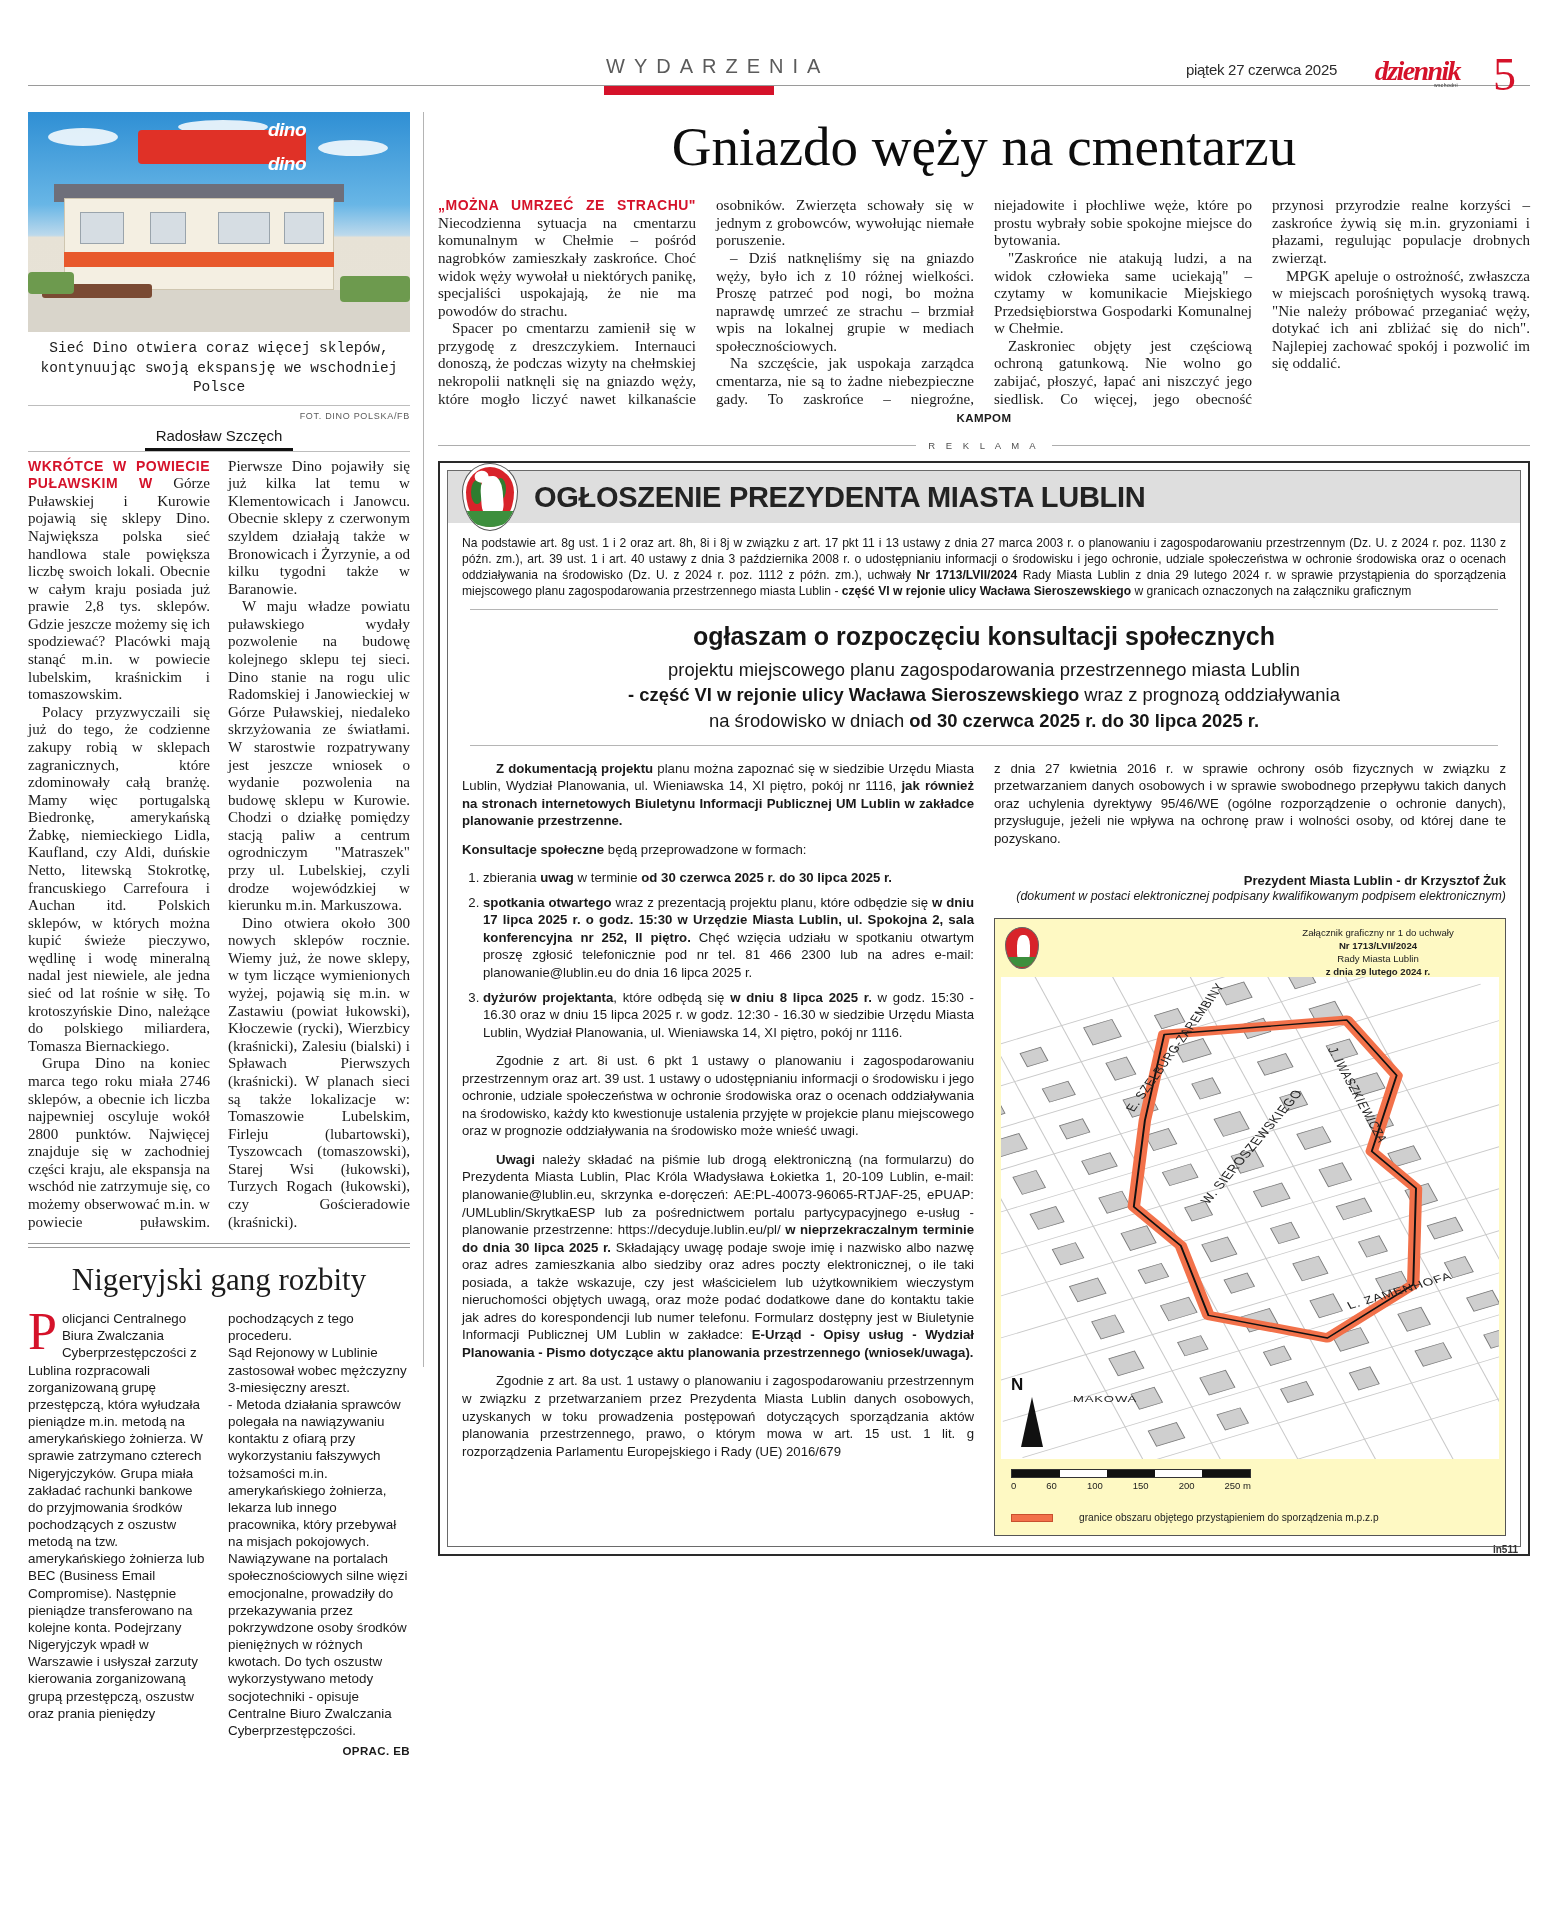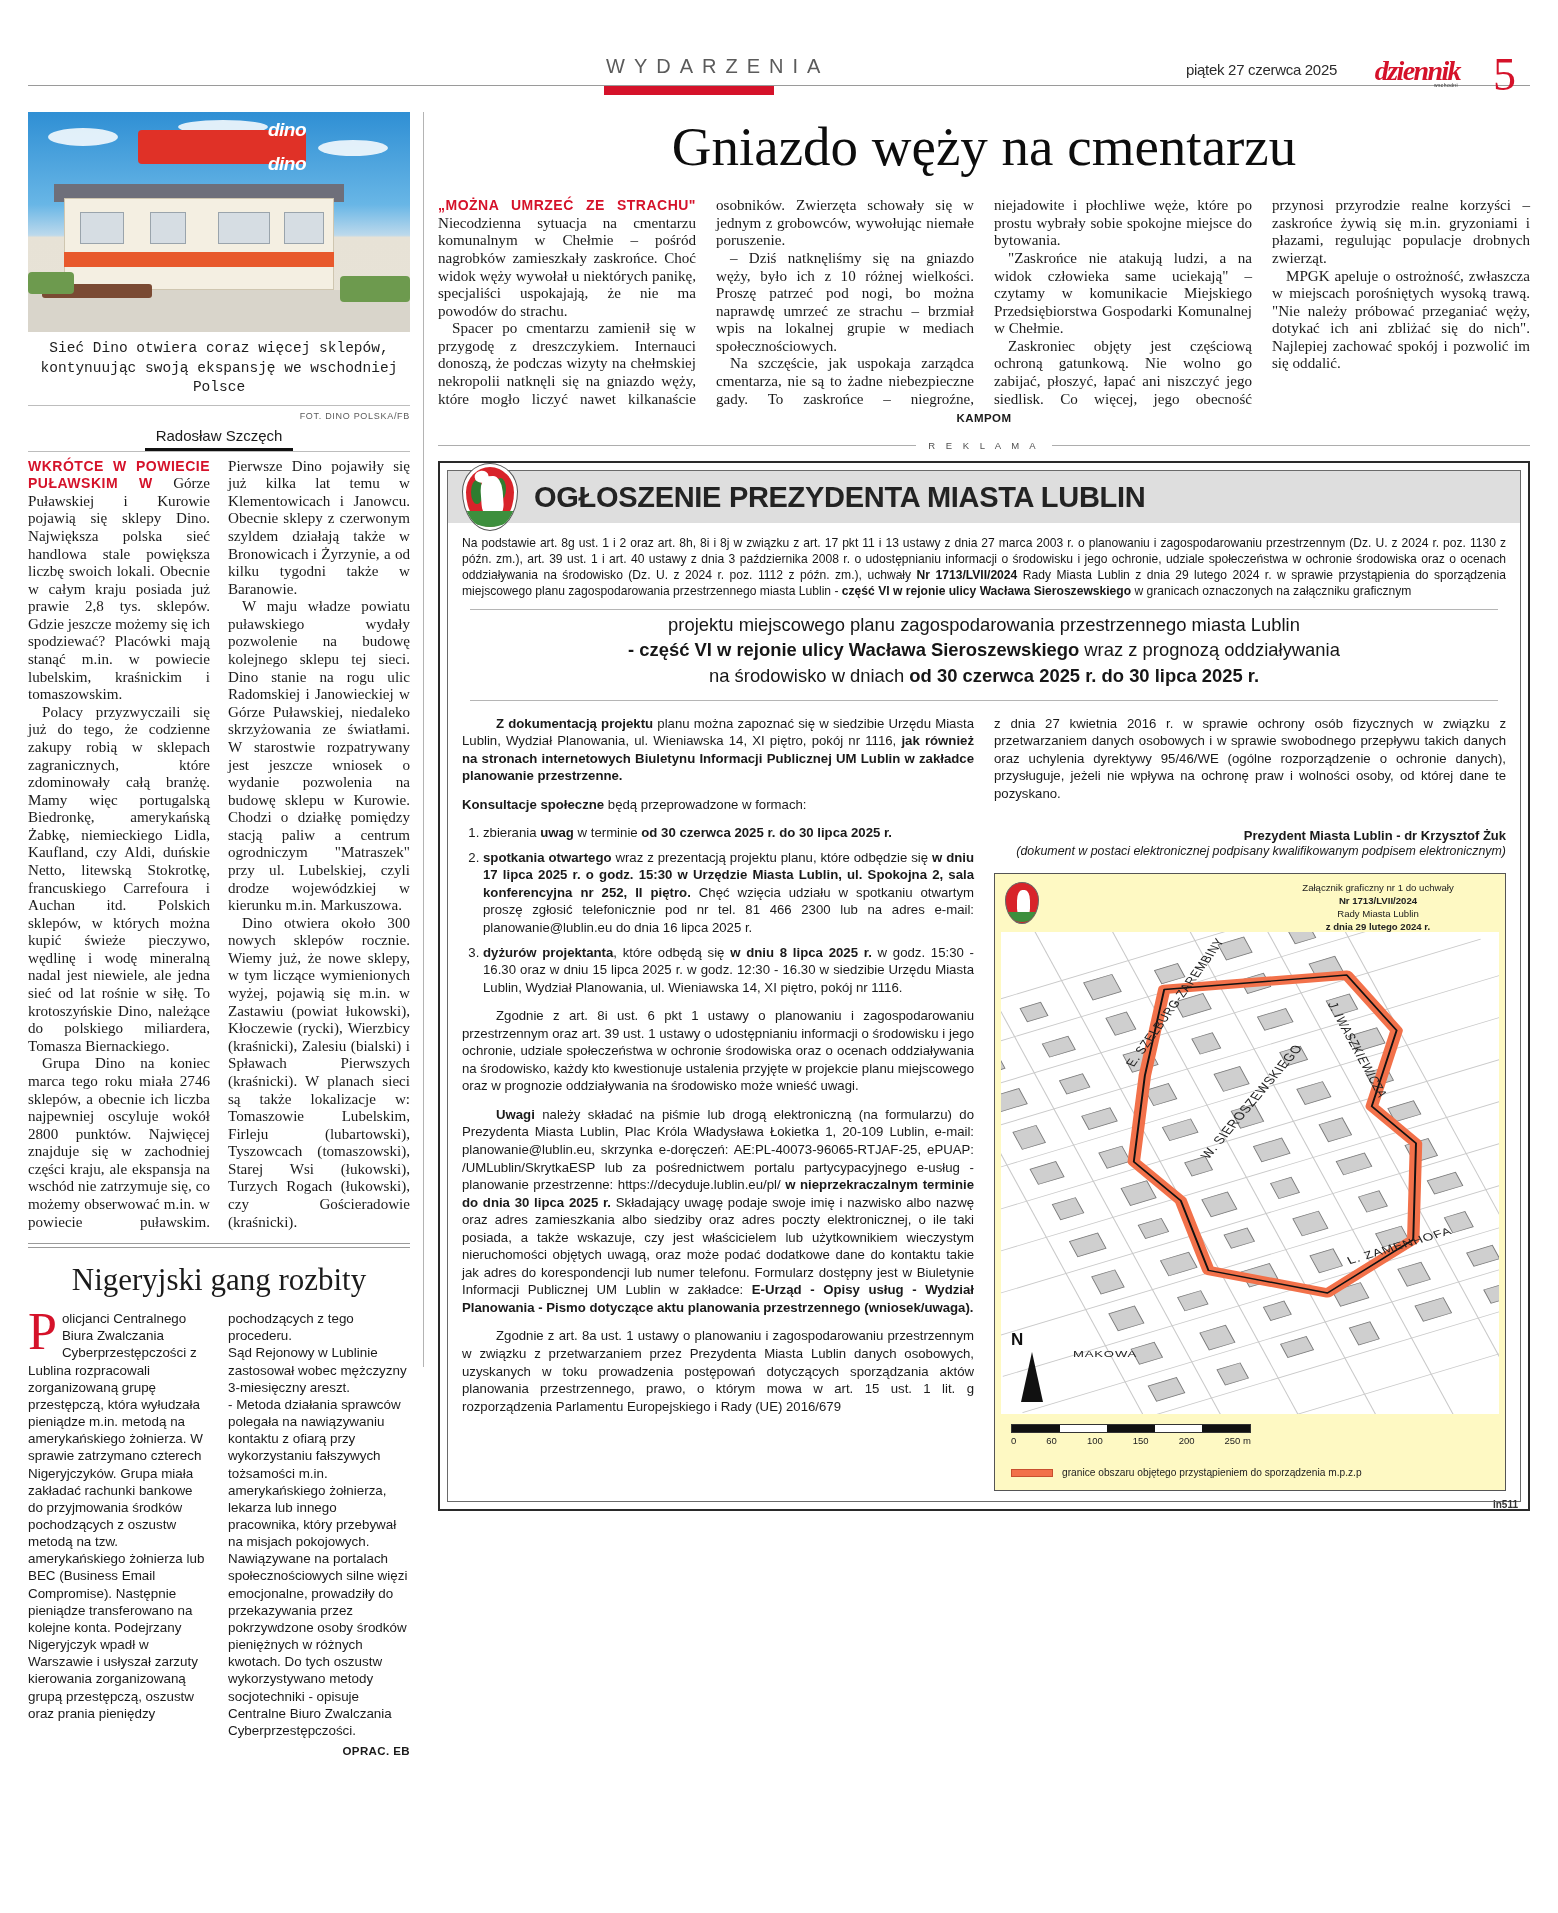--- a/index.html
+++ b/index.html
@@ -237,21 +237,21 @@
     font-family: "Liberation Sans", sans-serif; font-size: 9.6px; line-height: 1.35; color: #222;
   }
   .map-title .b { font-weight: bold; }
   .mapcanvas { position: absolute; left: 6px; top: 58px; right: 6px; bottom: 76px; overflow: hidden; background: #fff; }
   .scalebar { position: absolute; left: 16px; bottom: 44px; width: 240px; }
   .sb-track { display: flex; height: 9px; border: 1px solid #333; }
   .sb-track div { flex: 1; }
   .sb-labels { display: flex; justify-content: space-between; font-family: "Liberation Sans", sans-serif; font-size: 9.5px; margin-top: 2px; color: #222; }
   .maplegend {
     position: absolute; left: 16px; bottom: 12px; right: 12px;
-    display: flex; align-items: center; gap: 9px;
+    display: flex; align-items: center; gap: 26px;
     font-family: "Liberation Sans", sans-serif; font-size: 10.2px; color: #222;
   }
   .leg-swatch { width: 42px; height: 8px; background: #f2714a; border: 1px solid #c8502f; flex: none; }
   .northarrow { position: absolute; left: 14px; bottom: 86px; width: 44px; height: 74px; }
   .na-n { position: absolute; top: 0; left: 2px; font-family: "Liberation Sans", sans-serif; font-size: 17px; font-weight: bold; color: #111; }
   .na-tri { position: absolute; left: 12px; top: 22px; width: 0; height: 0;
     border-left: 11px solid transparent; border-right: 11px solid transparent; border-bottom: 50px solid #111; }
   .incode {
     position: absolute; right: 10px; bottom: -1px;
     font-family: "Liberation Sans", sans-serif; font-weight: bold; font-size: 10px; color: #333;
@@ -362,20 +362,21 @@
               <div class="crest-bush" style="left:32px;top:14px;width:11px;height:22px"></div>
               <div class="goat"></div>
               <div class="crest-green"></div>
             </div>
             <div class="t">OGŁOSZENIE PREZYDENTA MIASTA LUBLIN</div>
           </div>
 
           <div class="ad-legal"><span>Na podstawie art. 8g ust. 1 i 2 oraz art. 8h, 8i i 8j w związku z art. 17 pkt 11 i 13 ustawy z dnia 27 marca 2003 r. o planowaniu i zagospodarowaniu przestrzennym (Dz. U. z 2024 r. poz. 1130 z późn. zm.), art. 39 ust. 1 i art. 40 ustawy z dnia 3 października 2008 r. o udostępnianiu informacji o środowisku i jego ochronie, udziale społeczeństwa w ochronie środowiska oraz o ocenach oddziaływania na środowisko (Dz. U. z 2024 r. poz. 1112 z późn. zm.), uchwały </span><b>Nr 1713/LVII/2024</b><span> Rady Miasta Lublin z dnia 29 lutego 2024 r. w sprawie przystąpienia do sporządzenia miejscowego planu zagospodarowania przestrzennego miasta Lublin - </span><b>część VI w rejonie ulicy Wacława Sieroszewskiego</b><span> w granicach oznaczonych na załączniku graficznym</span></div>
 
           <div class="ad-rule"></div>
+          <div class="ad-proclaim">ogłaszam o rozpoczęciu konsultacji społecznych</div>
           <div class="ad-sub">
             <span>projektu miejscowego planu zagospodarowania przestrzennego miasta Lublin</span><br>
             <b>- część VI w rejonie ulicy Wacława Sieroszewskiego</b><span> wraz z prognozą oddziaływania</span><br>
             <span>na środowisko w dniach </span><b>od 30 czerwca 2025 r. do 30 lipca 2025 r.</b>
           </div>
           <div class="ad-rule2"></div>
 
           <div class="ad-cols">
 
             <div class="ad-colA">

